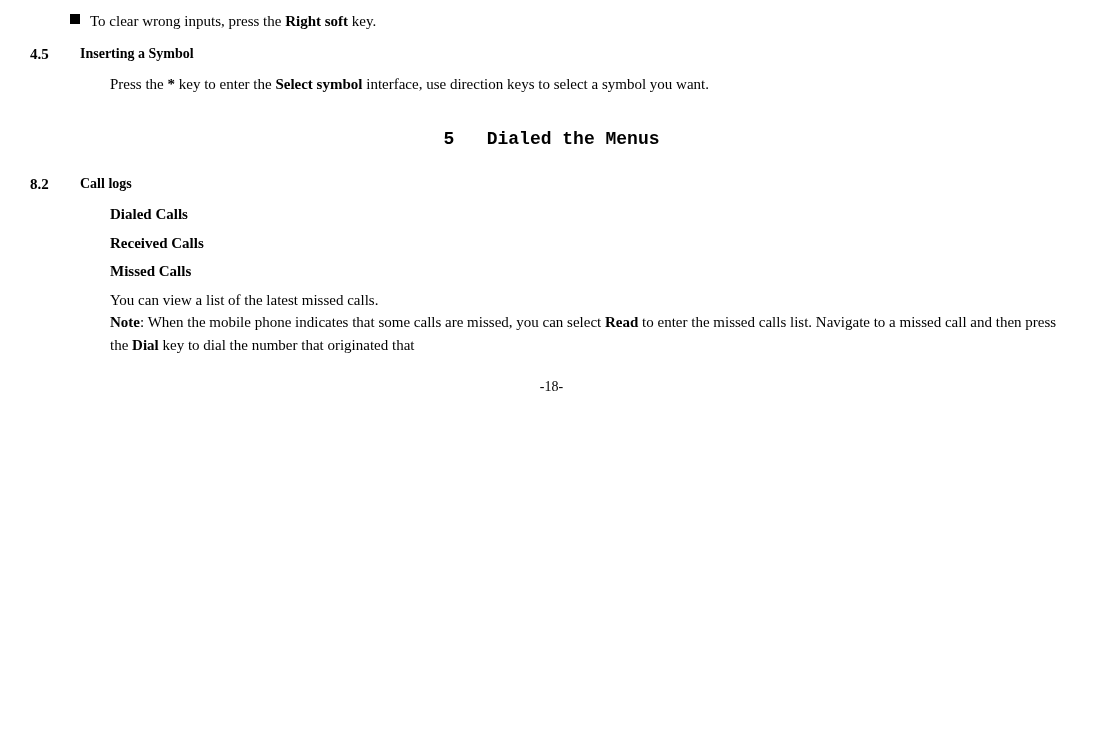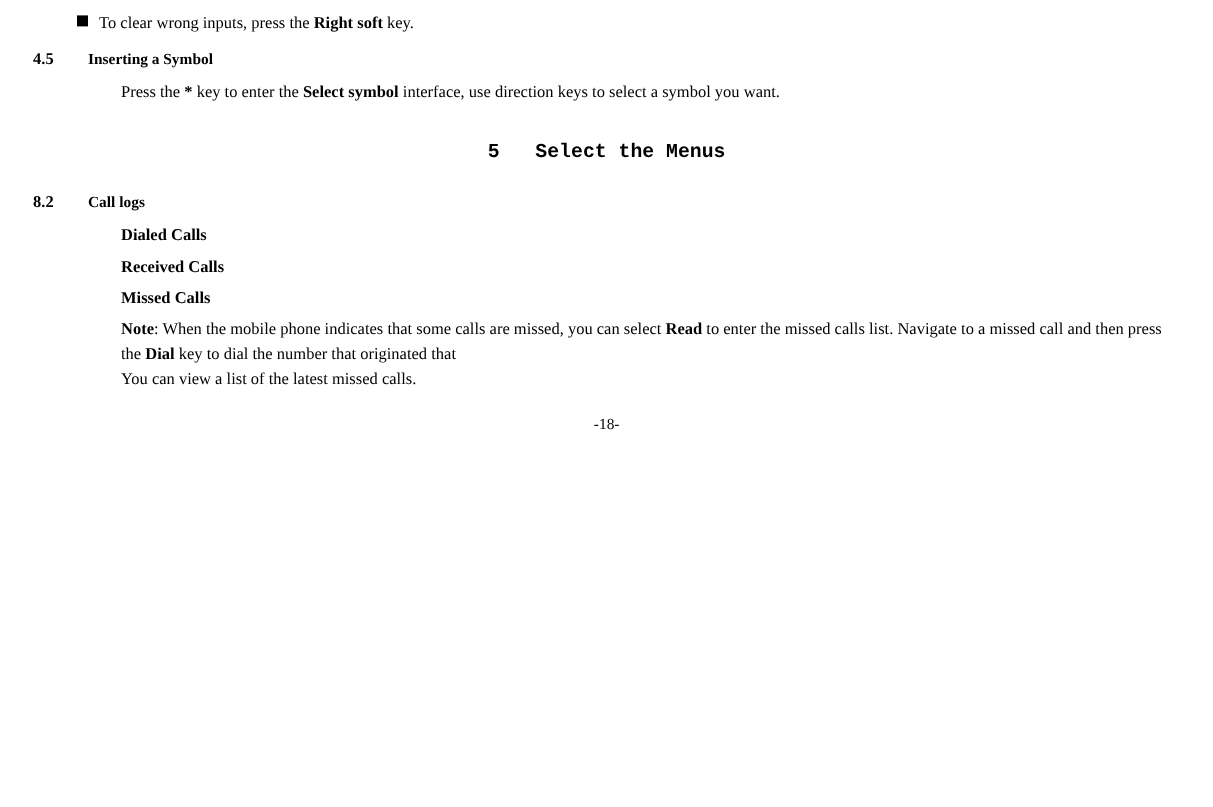--- a/index.html
+++ b/index.html
@@ -37,21 +37,21 @@
       background: #000;
       margin-top: 4px;
       margin-right: 10px;
       flex-shrink: 0;
     }
     .bullet-text {
       flex: 1;
     }
     .section-heading {
       display: flex;
-      align-items: flex-end;
+      align-items: flex-start;
       margin: 10px 0 8px 0;
     }
     .section-number {
       font-weight: bold;
       font-size: 15px;
       margin-right: 20px;
       min-width: 30px;
     }
     .section-title {
       font-weight: bold;
@@ -100,35 +100,35 @@
 
   <div class="section-heading">
     <span class="section-number">4.5</span>
     <span class="section-title">Inserting a Symbol</span>
   </div>
   <div class="section-body">
     Press the <strong>*</strong> key to enter the <strong>Select symbol</strong> interface, use direction keys to select a symbol you want.
   </div>
 
   <div class="chapter-heading">
-    <span>5</span>&nbsp;&nbsp;&nbsp;<span>Select the Menus</span>
+    <span>5</span>&nbsp;&nbsp;&nbsp;<span>Dialed the Menus</span>
   </div>
 
   <div class="section-heading">
     <span class="section-number">8.2</span>
     <span class="section-title">Call logs</span>
   </div>
 
   <div class="sub-heading">Dialed Calls</div>
 
   <div class="sub-heading">Received Calls</div>
 
   <div class="sub-heading">Missed Calls</div>
   <div class="sub-body">
+    <div>You can view a list of the latest missed calls.</div>
     <div>
       <strong>Note</strong><span>: When the mobile phone indicates that some calls are missed, you can select </span><strong>Read</strong><span> to enter the missed calls list. Navigate to a missed call and then press the </span><strong>Dial</strong><span> key to dial the number that originated that</span>
     </div>
-    <div>You can view a list of the latest missed calls.</div>
   </div>
 
   <div class="page-number">-18-</div>
 
 </div>
 
 </body></html>

